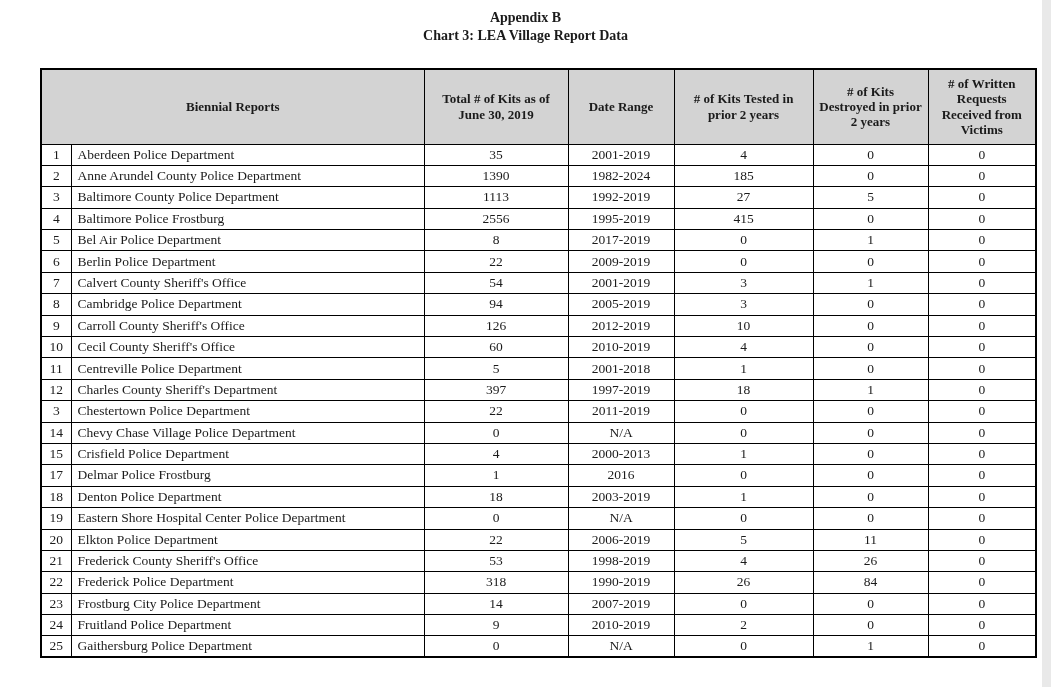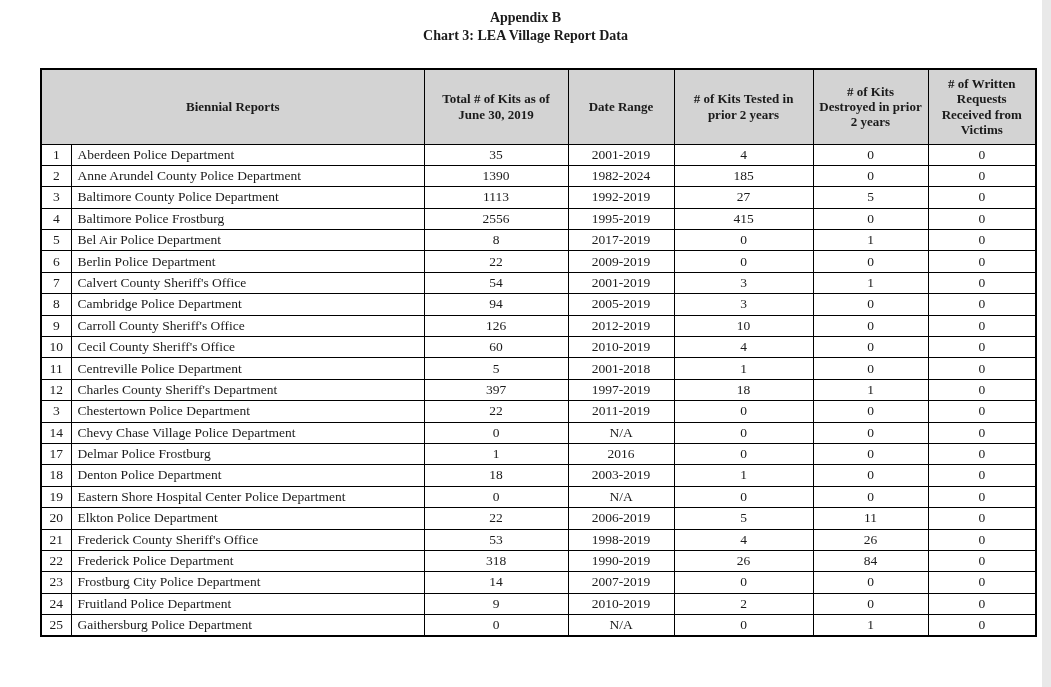--- a/index.html
+++ b/index.html
@@ -221,20 +221,29 @@
         <tr>
           <td class="center">14</td>
           <td class="left">Chevy Chase Village Police Department</td>
           <td class="center">0</td>
           <td class="center">N/A</td>
           <td class="center">0</td>
           <td class="center">0</td>
           <td class="center">0</td>
         </tr>
         <tr>
+          <td class="center">15</td>
+          <td class="left">Crisfield Police Department</td>
+          <td class="center">4</td>
+          <td class="center">2000-2013</td>
+          <td class="center">1</td>
+          <td class="center">0</td>
+          <td class="center">0</td>
+        </tr>
+        <tr>
           <td class="center">17</td>
           <td class="left">Delmar Police Frostburg</td>
           <td class="center">1</td>
           <td class="center">2016</td>
           <td class="center">0</td>
           <td class="center">0</td>
           <td class="center">0</td>
         </tr>
         <tr>
           <td class="center">18</td>

